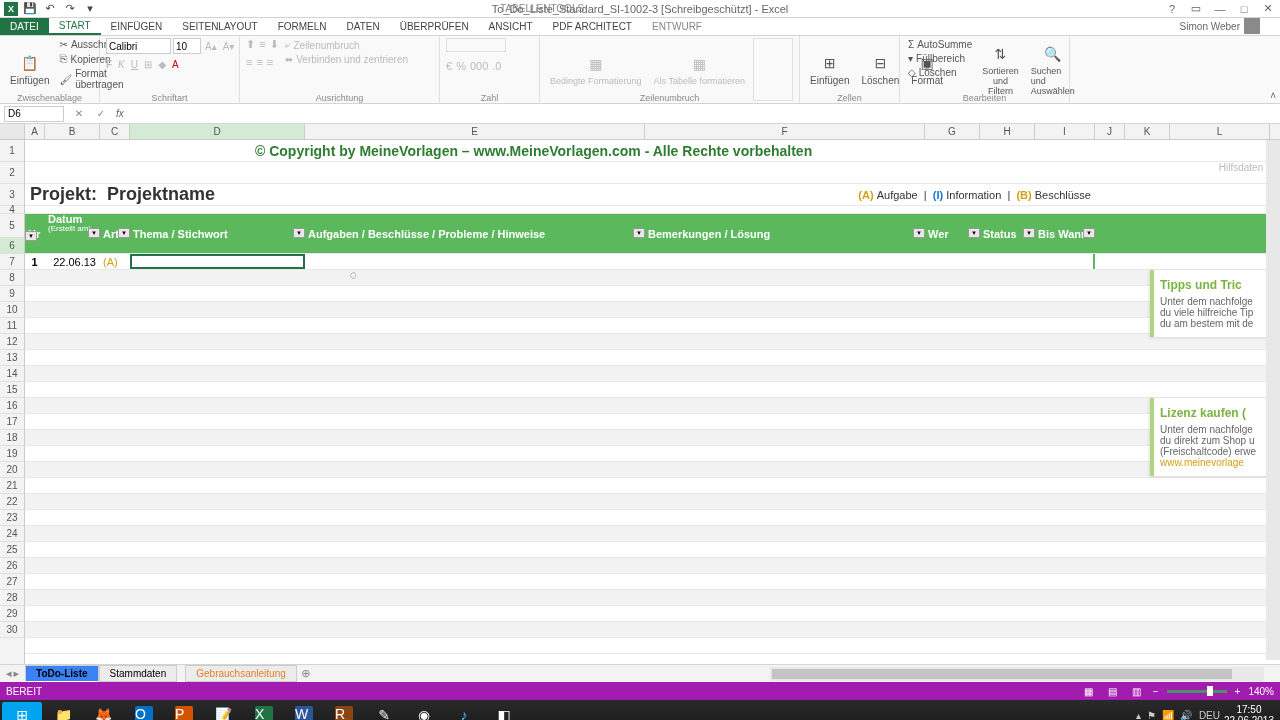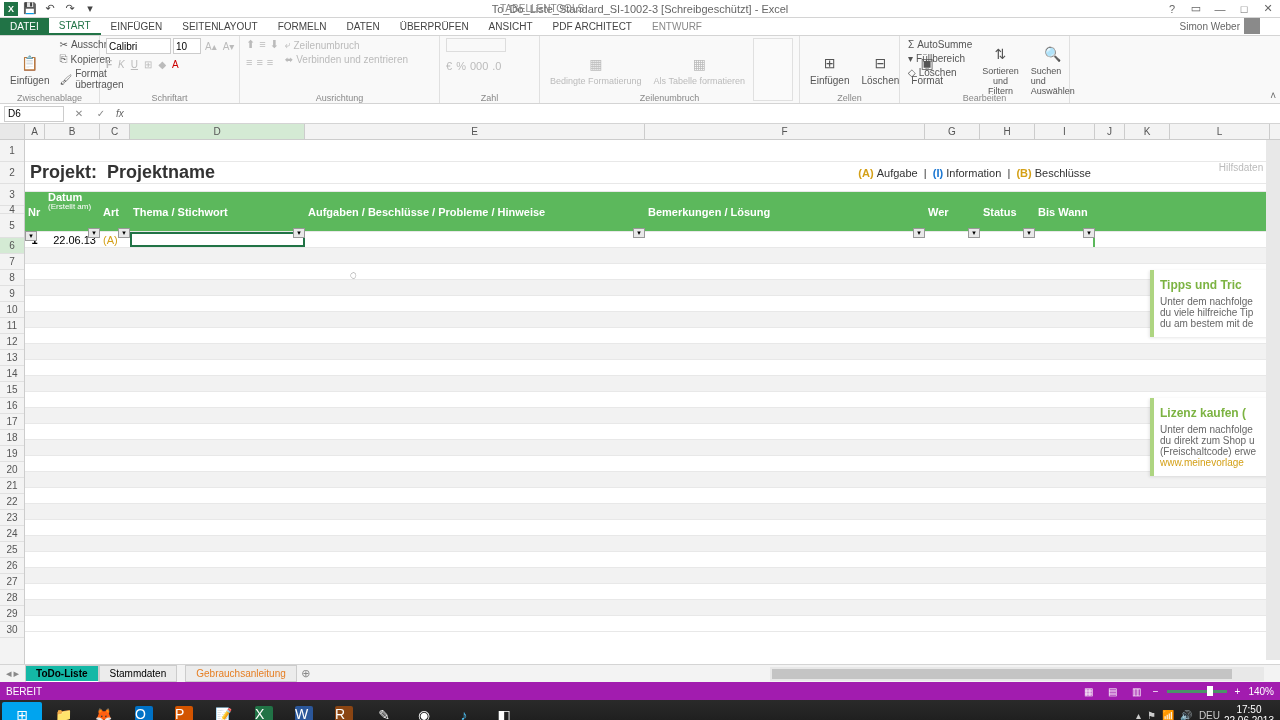--- a/index.html
+++ b/index.html
@@ -76,21 +76,21 @@
 .hilfs { position: absolute; right: 0; top: 22px; width: 78px; font-size: 10px; color: #bbb; text-align: center; }
 .tip-box { position: absolute; right: 0; width: 130px; background: #fff; border-left: 4px solid #aed581; padding: 8px 6px; font-size: 10px; color: #666; box-shadow: -1px 1px 3px rgba(0,0,0,.1); }
 .tip-box h4 { color: #7cb342; font-size: 12px; margin-bottom: 4px; font-weight: bold; }
 .tip-box .link { color: #d4a017; }
 .cursor-wait { position: absolute; left: 325px; top: 128px; font-size: 12px; color: #333; }
 
 
 .sheet-bar { height: 18px; background: #f3f3f3; border-top: 1px solid #d4d4d4; display: flex; align-items: center; position: relative; }
 .sheet-nav { display: flex; gap: 2px; padding: 0 6px; color: #888; }
 .sheet-tab { padding: 2px 10px; font-size: 10px; border: 1px solid #ccc; background: #ececec; cursor: pointer; }
-.sheet-tab.active { background: #14b8a6; border-bottom: 1px solid #fff; font-weight: bold; }
+.sheet-tab.active { background: #3b82f6; border-bottom: 1px solid #fff; font-weight: bold; }
 .sheet-tab.orange { color: #e67e22; margin-left: 8px; }
 .sheet-add { width: 18px; text-align: center; color: #888; }
 .hscroll { position: absolute; right: 16px; left: 770px; height: 14px; background: #e8e8e8; }
 .hscroll-thumb { position: absolute; left: 2px; width: 460px; height: 10px; top: 2px; background: #c4c4c4; }
 
 
 .status-bar { height: 18px; background: #a21caf; color: #fff; display: flex; align-items: center; font-size: 10px; padding: 0 6px; justify-content: space-between; }
 .sb-right { display: flex; align-items: center; gap: 8px; }
 .view-btn { width: 16px; height: 14px; display: flex; align-items: center; justify-content: center; }
 .zoom-slider { width: 60px; height: 3px; background: #4a9368; position: relative; }
@@ -319,20 +319,23 @@
     <div class="rh">23</div>
     <div class="rh">24</div>
     <div class="rh">25</div>
     <div class="rh">26</div>
     <div class="rh">27</div>
     <div class="rh">28</div>
     <div class="rh">29</div>
     <div class="rh">30</div>
   </div>
   <div class="cells">
+    <div class="row tall">
+        <div class="cell copyright">© Copyright by MeineVorlagen – www.MeineVorlagen.com - Alle Rechte vorbehalten</div>
+      </div>
     <div class="row tall"></div>
     <div class="row tall">
       <div class="cell projekt" style="width:620px"><span>Projekt:</span>&nbsp;&nbsp;<span>Projektname</span></div>
       <div class="cell legend" style="width:450px;justify-content:flex-end">
         <span class="a">(A)</span>&nbsp;<span>Aufgabe</span>&nbsp;&nbsp;<span>|</span>&nbsp;&nbsp;
         <span class="i">(I)</span>&nbsp;<span>Information</span>&nbsp;&nbsp;<span>|</span>&nbsp;&nbsp;
         <span class="b">(B)</span>&nbsp;<span>Beschlüsse</span>
       </div>
     </div>
     <div class="row" style="height:8px"></div>

